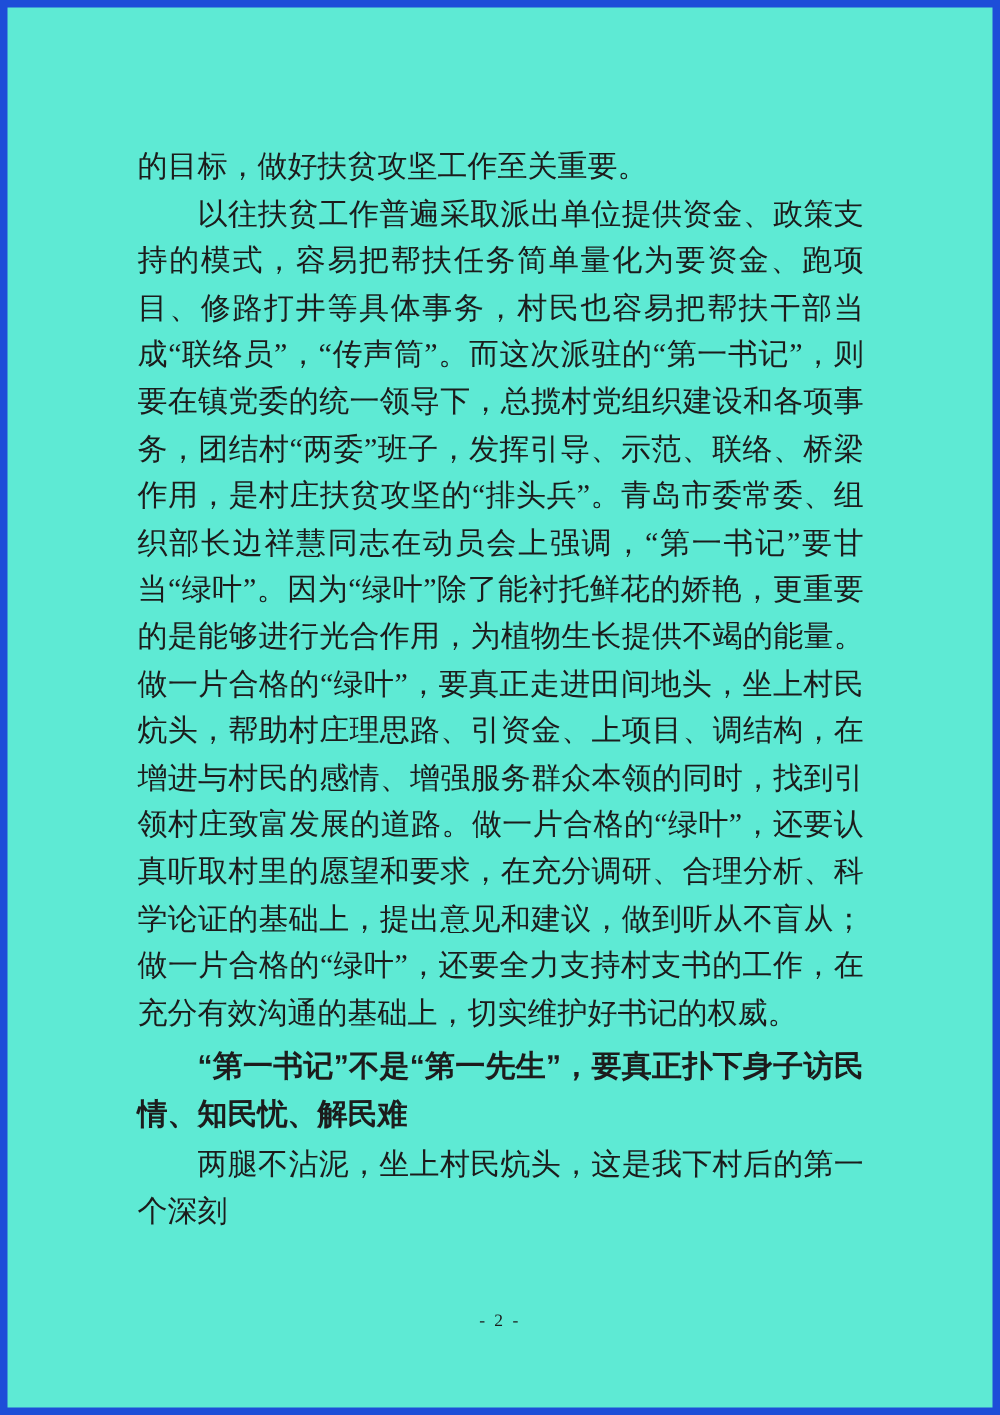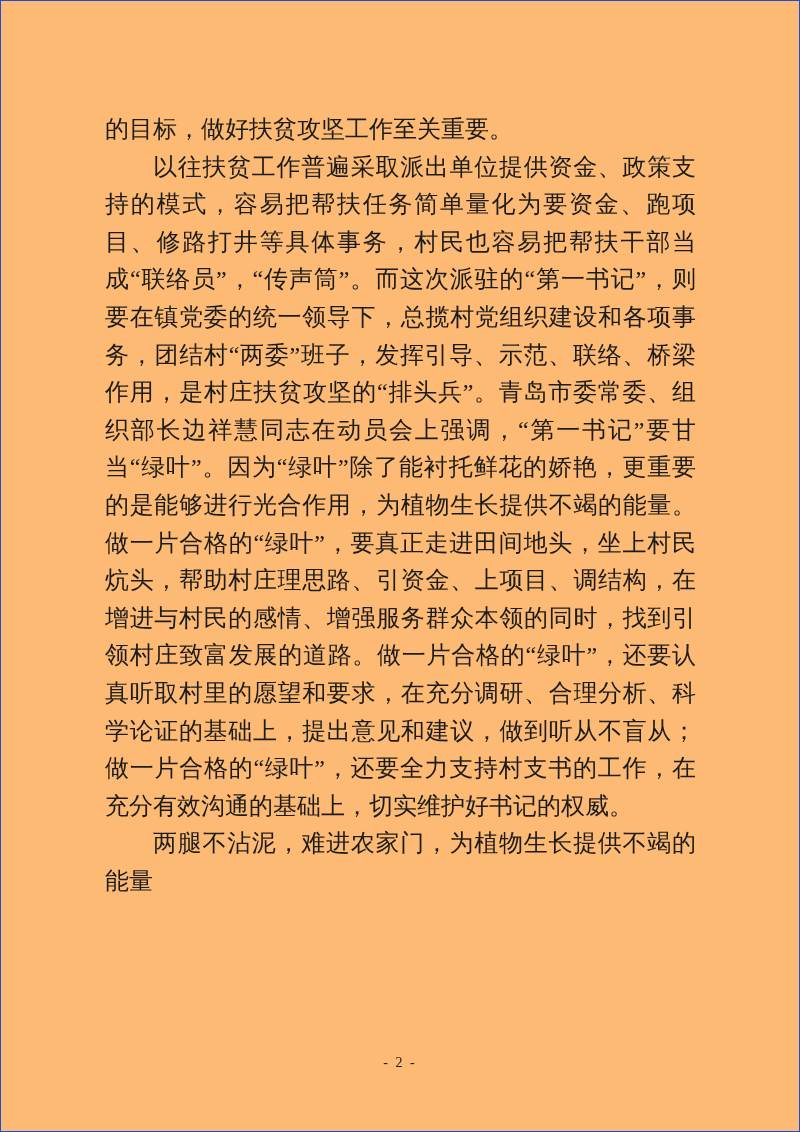--- a/index.html
+++ b/index.html
@@ -5,22 +5,22 @@
   html, body {
     margin: 0;
     padding: 0;
     background: #ffffff;
   }
   .page {
     position: relative;
     width: 800px;
     height: 1132px;
     box-sizing: border-box;
-    background: #fdba74;
-    border: 1px solid #1d4ed8;
+    background: #5eead4;
+    border: 6px solid #1d4ed8;
     overflow: hidden;
     font-family: "Liberation Serif", "DejaVu Serif", serif;
     padding-left: 42px;
   }
   .content {
     position: absolute;
     left: 104px;
     right: 103px;
     top: 110px;
   }
@@ -58,16 +58,17 @@
     letter-spacing: 2px;
   }
 </style>
 </head>
 <body>
 
 <div class="page">
   <div class="content">
     <p class="body-text no-indent">的目标，做好扶贫攻坚工作至关重要。</p>
     <p class="body-text">以往扶贫工作普遍采取派出单位提供资金、政策支持的模式，容易把帮扶任务简单量化为要资金、跑项目、修路打井等具体事务，村民也容易把帮扶干部当成“联络员”，“传声筒”。而这次派驻的“第一书记”，则要在镇党委的统一领导下，总揽村党组织建设和各项事务，团结村“两委”班子，发挥引导、示范、联络、桥梁作用，是村庄扶贫攻坚的“排头兵”。青岛市委常委、组织部长边祥慧同志在动员会上强调，“第一书记”要甘当“绿叶”。因为“绿叶”除了能衬托鲜花的娇艳，更重要的是能够进行光合作用，为植物生长提供不竭的能量。做一片合格的“绿叶”，要真正走进田间地头，坐上村民炕头，帮助村庄理思路、引资金、上项目、调结构，在增进与村民的感情、增强服务群众本领的同时，找到引领村庄致富发展的道路。做一片合格的“绿叶”，还要认真听取村里的愿望和要求，在充分调研、合理分析、科学论证的基础上，提出意见和建议，做到听从不盲从；做一片合格的“绿叶”，还要全力支持村支书的工作，在充分有效沟通的基础上，切实维护好书记的权威。</p>
-    <p class="body-text">两腿不沾泥，难进农家门，为植物生长提供不竭的能量</p>
+    <p class="heading">“第一书记”不是“第一先生”，要真正扑下身子访民情、知民忧、解民难</p>
+    <p class="body-text">两腿不沾泥，坐上村民炕头，这是我下村后的第一个深刻</p>
   </div>
   <div class="footer">- 2 -</div>
 </div>
 
 </body></html>

